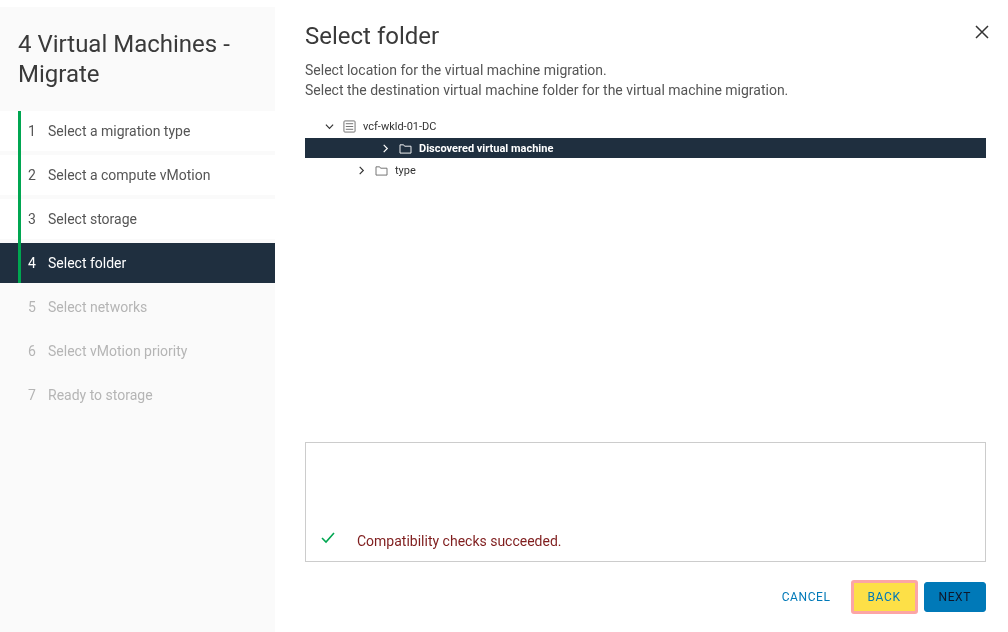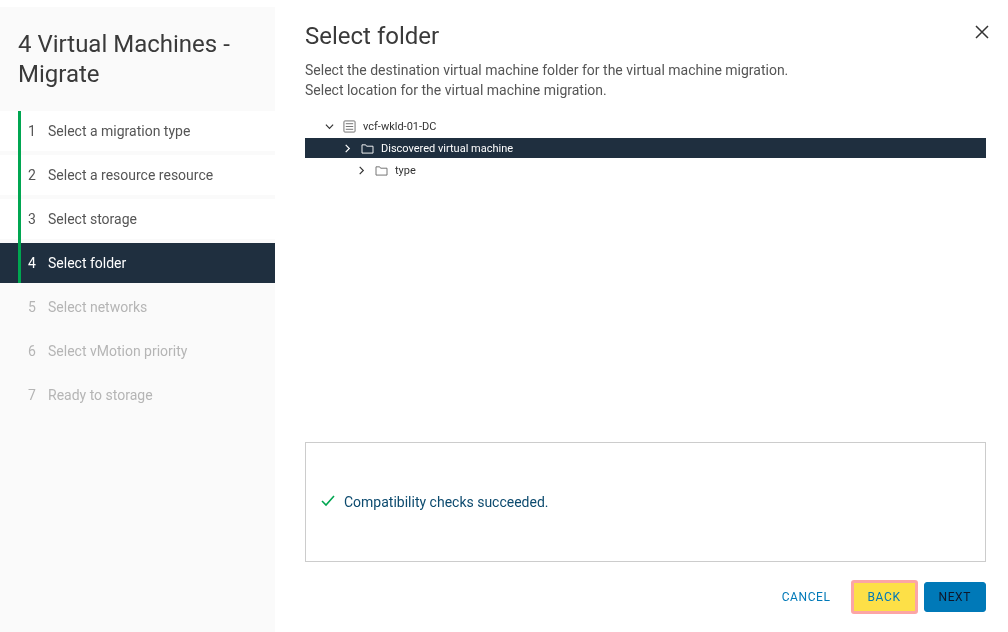--- a/index.html
+++ b/index.html
@@ -130,23 +130,24 @@
     margin-right: 6px;
   }
   .ico svg { display: block; }
   .tree-row.selected .chev { color: #fff; }
   .status-box {
     border: 1px solid #ccc;
     margin-top: auto;
     min-height: 120px;
     padding: 12px 14px;
     font-size: 14px;
-    color: #0c4a6e;
-    display: flex;
-    align-items: center;
+    color: #7f1d1d;
+    display: flex;
+    align-items: flex-end;
+    gap: 13px;
   }
   .status-box .check {
     color: #00a651;
     margin-right: 8px;
     flex-shrink: 0;
   }
   .footer {
     display: flex;
     justify-content: flex-end;
     align-items: center;
@@ -184,21 +185,21 @@
 
 <div class="sidebar">
   <div class="sidebar-title">4 Virtual Machines - Migrate</div>
   <ul class="steps">
     <li class="step completed">
       <span class="step-num">1</span>
       <span>Select a migration type</span>
     </li>
     <li class="step completed">
       <span class="step-num">2</span>
-      <span>Select a resource resource</span>
+      <span>Select a compute vMotion</span>
     </li>
     <li class="step completed">
       <span class="step-num">3</span>
       <span>Select storage</span>
     </li>
     <li class="step active">
       <span class="step-num">4</span>
       <span>Select folder</span>
     </li>
     <li class="step disabled">
@@ -216,41 +217,41 @@
   </ul>
 </div>
 
 <div class="main">
   <div class="close-btn">
     <svg width="16" height="16" viewBox="0 0 16 16">
         <path d="M2 2 L14 14 M14 2 L2 14" stroke="currentColor" stroke-width="1.5" fill="none"></path>
       </svg>
   </div>
   <div class="main-title">Select folder</div>
+  <div class="main-desc">Select location for the virtual machine migration.</div>
   <div class="main-desc">Select the destination virtual machine folder for the virtual machine migration.</div>
-  <div class="main-desc">Select location for the virtual machine migration.</div>
 
   <div class="tree">
     <div class="tree-row indent-0">
       <span class="chev">
         <svg width="9" height="9" viewBox="0 0 10 10">
             <path d="M1 3 L5 7 L9 3" stroke="currentColor" stroke-width="1.3" fill="none"></path>
           </svg>
       </span>
       <span class="ico">
         <svg width="13" height="13" viewBox="0 0 14 14">
             <rect x="1" y="1" width="12" height="12" rx="1" fill="none" stroke="#6a6a6a" stroke-width="1"></rect>
             <line x1="3" y1="4" x2="11" y2="4" stroke="#6a6a6a" stroke-width="1"></line>
             <line x1="3" y1="7" x2="11" y2="7" stroke="#6a6a6a" stroke-width="1"></line>
             <line x1="3" y1="10" x2="11" y2="10" stroke="#6a6a6a" stroke-width="1"></line>
           </svg>
       </span>
       <span>vcf-wkld-01-DC</span>
     </div>
-    <div class="tree-row selected" style="padding-left:36px;">
+    <div class="tree-row selected" style="padding-left:74px;font-weight:bold;">
       <span class="chev">
         <svg width="9" height="9" viewBox="0 0 10 10">
             <path d="M3 1 L7 5 L3 9" stroke="currentColor" stroke-width="1.3" fill="none"></path>
           </svg>
       </span>
       <span class="ico">
         <svg width="13" height="11" viewBox="0 0 14 12">
             <path d="M1 2 L5 2 L6 3.5 L13 3.5 L13 11 L1 11 Z" fill="none" stroke="currentColor" stroke-width="1"></path>
           </svg>
       </span>

